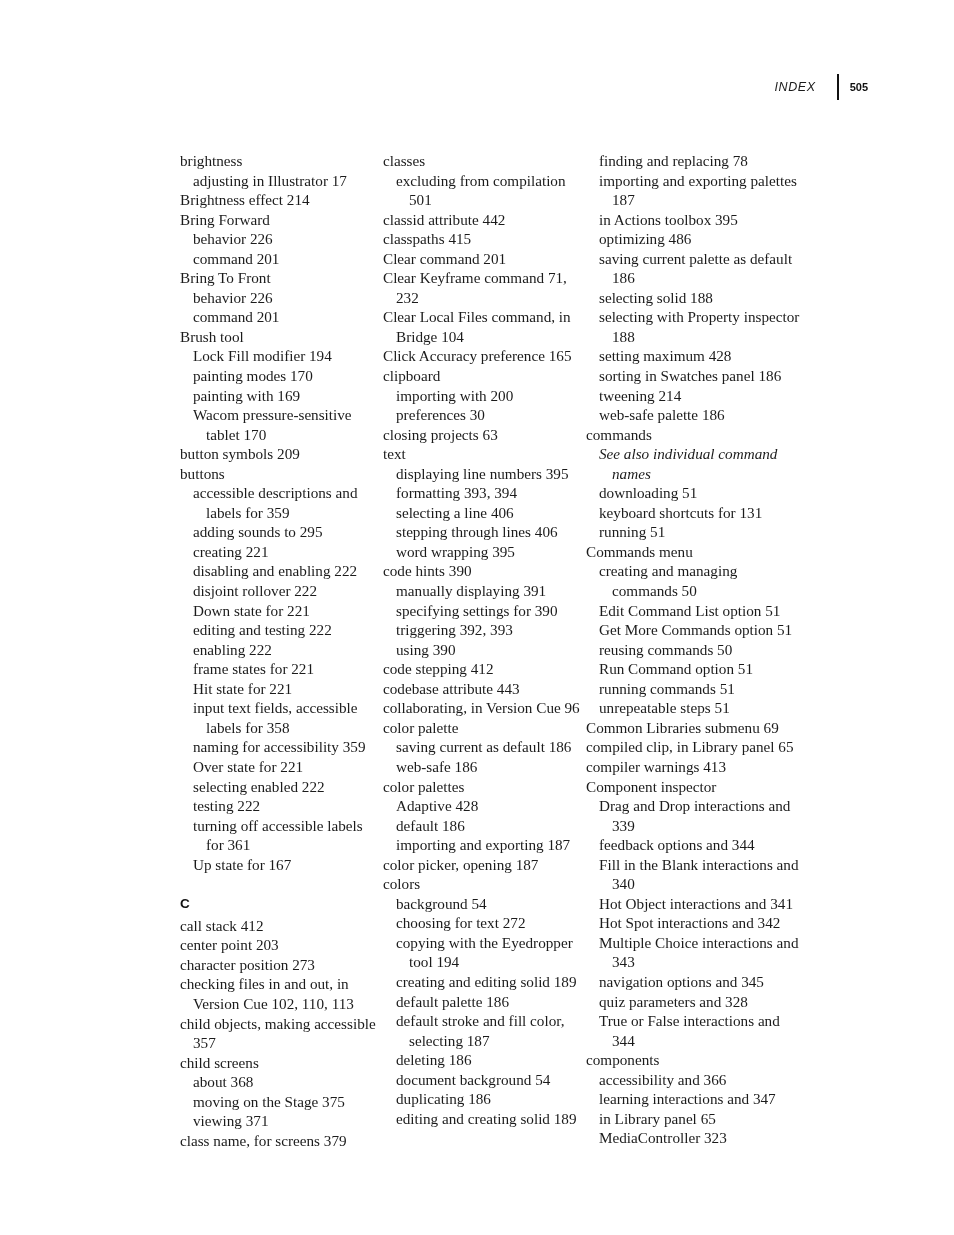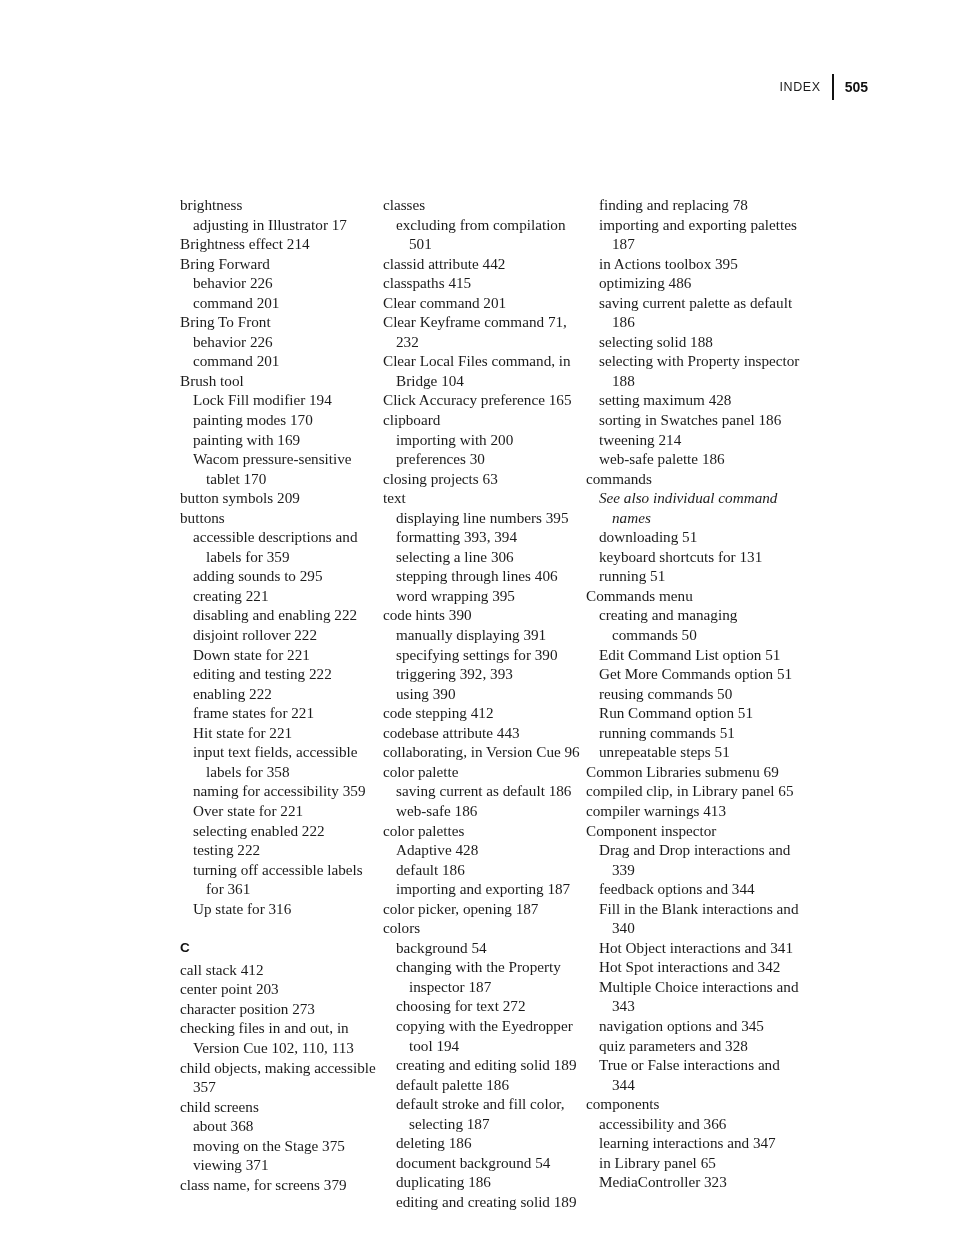--- a/index.html
+++ b/index.html
@@ -23,50 +23,50 @@
     right: 86px;
     display: flex;
     align-items: center;
     height: 26px;
   }
   #page-header .head-label {
     font-family: "Liberation Sans", "DejaVu Sans", sans-serif;
     font-size: 12.5px;
     letter-spacing: 0.6px;
     color: #1b1b1b;
-    padding-right: 11px;
+    padding-right: 21px;
     line-height: 26px;
+    font-style: italic;
   }
   #page-header .head-rule {
     width: 2px;
     align-self: stretch;
     background: #111111;
   }
   #page-header .head-folio {
     font-family: "Liberation Sans", "DejaVu Sans", sans-serif;
-    font-size: 14px;
+    font-size: 11px;
     font-weight: bold;
     color: #111111;
     padding-left: 11px;
     line-height: 26px;
   }
 
   
   #index-body {
     position: absolute;
     left: 180px;
     top: 151px;
     width: 720px;
     display: flex;
     gap: 0;
   }
   .index-column {
     width: 203px;
     flex: 0 0 203px;
-    margin-top: 44px;
   }
   .index-column.col-3 { width: 214px; flex: 0 0 214px; }
 
   .entry {
     font-size: 15.2px;
     line-height: 19.55px;
     padding: 0;
     margin: 0;
     text-indent: 0;
     white-space: normal;
@@ -129,21 +129,21 @@
       <div class="entry lvl1">editing and testing 222</div>
       <div class="entry lvl1">enabling 222</div>
       <div class="entry lvl1">frame states for 221</div>
       <div class="entry lvl1">Hit state for 221</div>
       <div class="entry lvl1">input text fields, accessible labels for 358</div>
       <div class="entry lvl1">naming for accessibility 359</div>
       <div class="entry lvl1">Over state for 221</div>
       <div class="entry lvl1">selecting enabled 222</div>
       <div class="entry lvl1">testing 222</div>
       <div class="entry lvl1">turning off accessible labels for 361</div>
-      <div class="entry lvl1">Up state for 316</div>
+      <div class="entry lvl1">Up state for 167</div>
       <div class="section-letter">C</div>
       <div class="entry lvl0">call stack 412</div>
       <div class="entry lvl0">center point 203</div>
       <div class="entry lvl0">character position 273</div>
       <div class="entry lvl0">checking files in and out, in Version Cue 102, 110, 113</div>
       <div class="entry lvl0">child objects, making accessible 357</div>
       <div class="entry lvl0">child screens</div>
       <div class="entry lvl1">about 368</div>
       <div class="entry lvl1">moving on the Stage 375</div>
       <div class="entry lvl1">viewing 371</div>
@@ -158,42 +158,41 @@
       <div class="entry lvl0">Clear Keyframe command 71, 232</div>
       <div class="entry lvl0">Clear Local Files command, in Bridge 104</div>
       <div class="entry lvl0">Click Accuracy preference 165</div>
       <div class="entry lvl0">clipboard</div>
       <div class="entry lvl1">importing with 200</div>
       <div class="entry lvl1">preferences 30</div>
       <div class="entry lvl0">closing projects 63</div>
       <div class="entry lvl0">text</div>
       <div class="entry lvl1">displaying line numbers 395</div>
       <div class="entry lvl1">formatting 393, 394</div>
-      <div class="entry lvl1">selecting a line 306</div>
+      <div class="entry lvl1">selecting a line 406</div>
       <div class="entry lvl1">stepping through lines 406</div>
       <div class="entry lvl1">word wrapping 395</div>
       <div class="entry lvl0">code hints 390</div>
       <div class="entry lvl1">manually displaying 391</div>
       <div class="entry lvl1">specifying settings for 390</div>
       <div class="entry lvl1">triggering 392, 393</div>
       <div class="entry lvl1">using 390</div>
       <div class="entry lvl0">code stepping 412</div>
       <div class="entry lvl0">codebase attribute 443</div>
       <div class="entry lvl0">collaborating, in Version Cue 96</div>
       <div class="entry lvl0">color palette</div>
       <div class="entry lvl1">saving current as default 186</div>
       <div class="entry lvl1">web-safe 186</div>
       <div class="entry lvl0">color palettes</div>
       <div class="entry lvl1">Adaptive 428</div>
       <div class="entry lvl1">default 186</div>
       <div class="entry lvl1">importing and exporting 187</div>
       <div class="entry lvl0">color picker, opening 187</div>
       <div class="entry lvl0">colors</div>
       <div class="entry lvl1">background 54</div>
-      <div class="entry lvl1">changing with the Property inspector 187</div>
       <div class="entry lvl1">choosing for text 272</div>
       <div class="entry lvl1">copying with the Eyedropper tool 194</div>
       <div class="entry lvl1">creating and editing solid 189</div>
       <div class="entry lvl1">default palette 186</div>
       <div class="entry lvl1">default stroke and fill color, selecting 187</div>
       <div class="entry lvl1">deleting 186</div>
       <div class="entry lvl1">document background 54</div>
       <div class="entry lvl1">duplicating 186</div>
       <div class="entry lvl1">editing and creating solid 189</div>
     </div>

